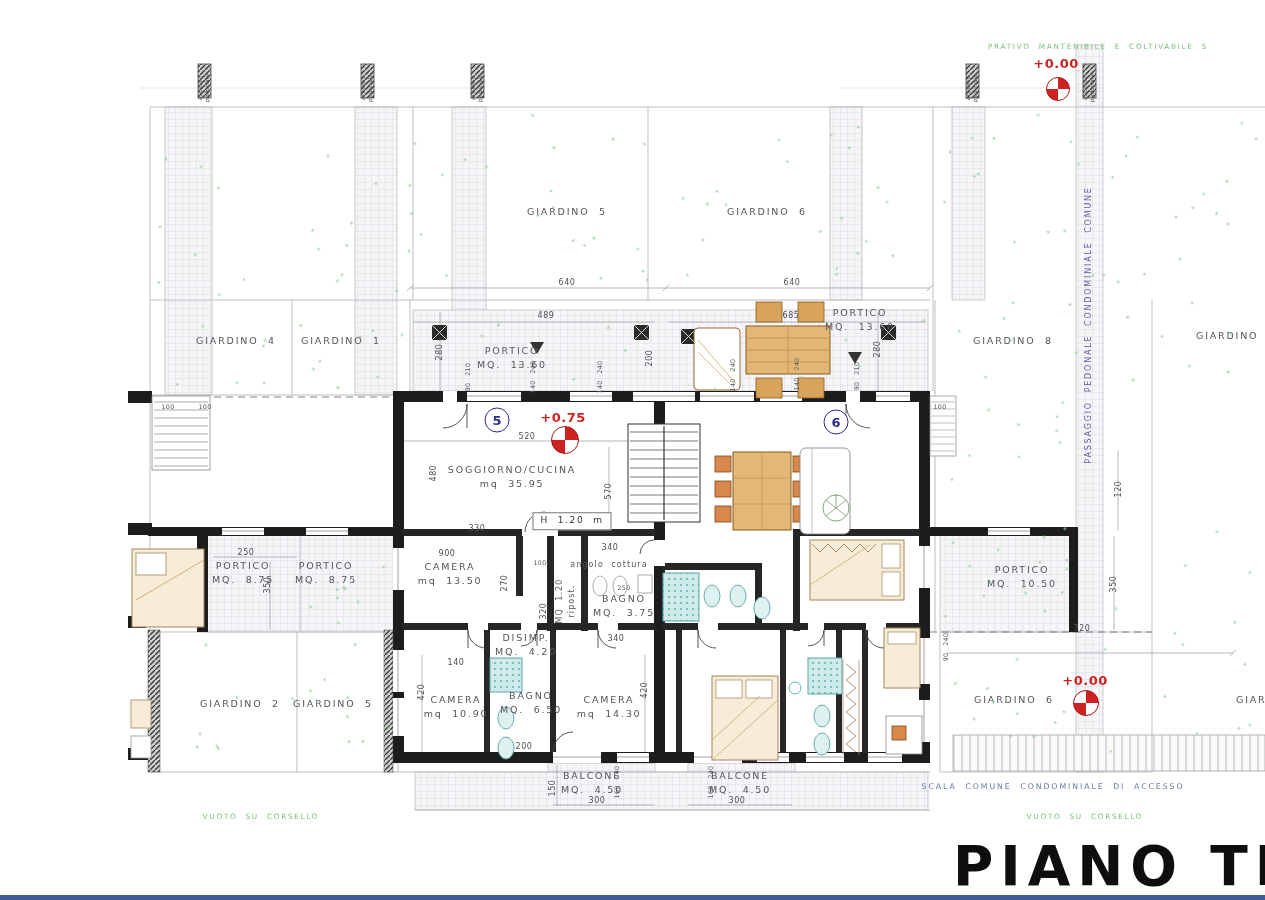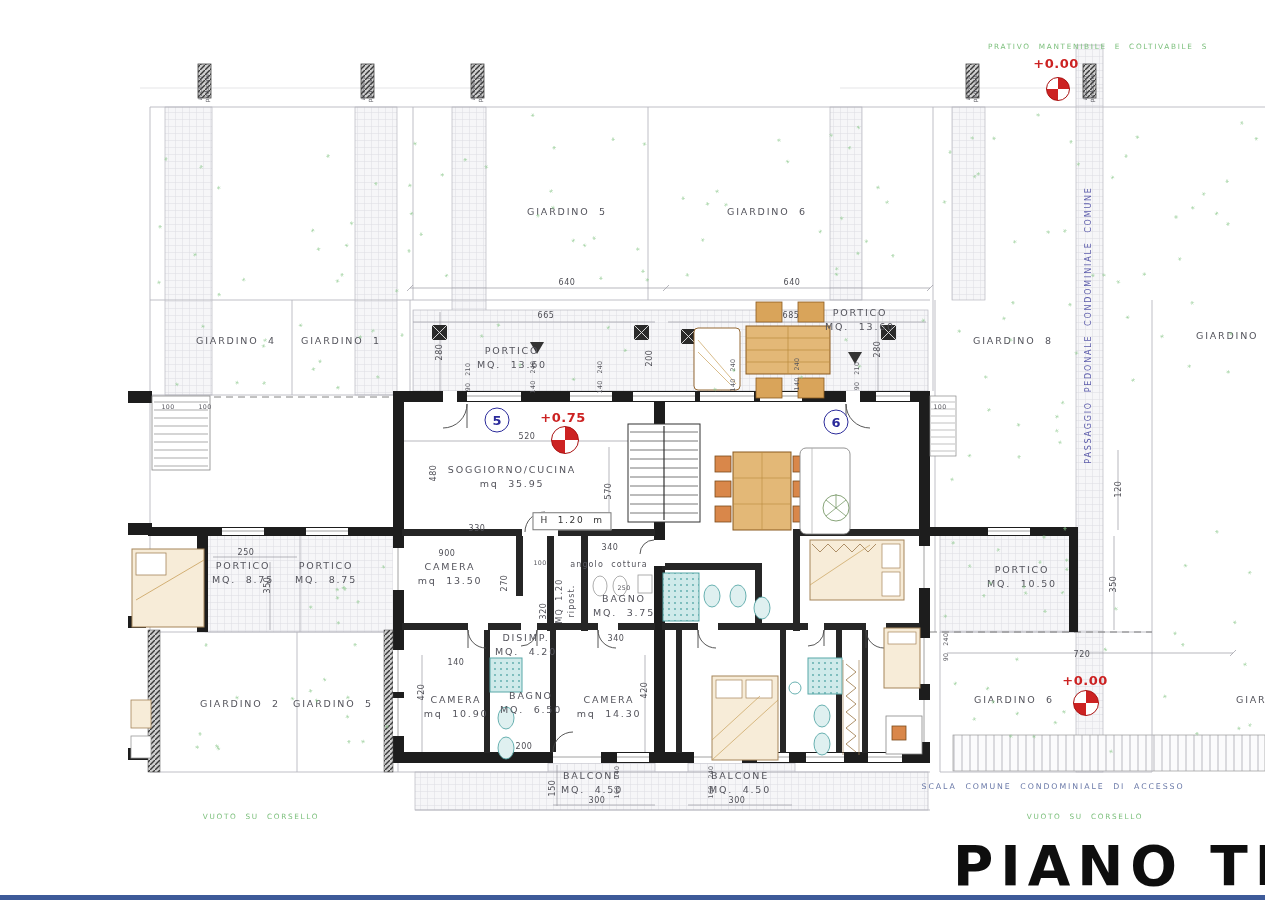--- a/index.html
+++ b/index.html
@@ -334,21 +334,21 @@
       <div class="label dim" style="left: 567px; top: 283px;">640</div>
       <div class="label dim" style="left: 792px; top: 283px;">640</div>
       <div class="label room" style="left: 236px; top: 341px;">GIARDINO  4</div>
       <div class="label room" style="left: 341px; top: 341px;">GIARDINO  1</div>
       <div class="label room" style="left: 1013px; top: 341px;">GIARDINO  8</div>
       <div class="label room al" style="left: 1196px; top: 336px;">GIARDINO</div>
       <div class="label room" style="left: 512px; top: 358px;">PORTICO
 MQ.  13.60</div>
       <div class="label room" style="left: 860px; top: 320px;">PORTICO
 MQ.  13.60</div>
-      <div class="label dim" style="left: 546px; top: 316px;">665</div>
+      <div class="label dim" style="left: 546px; top: 316px;">489</div>
       <div class="label dim" style="left: 791px; top: 316px;">685</div>
       <div class="label dim rot" style="left: 440px; top: 352px;">280</div>
       <div class="label dim rot" style="left: 878px; top: 349px;">280</div>
       <div class="label dim rot" style="left: 650px; top: 358px;">200</div>
       <div class="label dims rot" style="left: 468px; top: 377px;">90   210</div>
       <div class="label dims rot" style="left: 533px; top: 377px;">140   240</div>
       <div class="label dims rot" style="left: 600px; top: 377px;">140   240</div>
       <div class="label dims rot" style="left: 733px; top: 375px;">140   240</div>
       <div class="label dims rot" style="left: 797px; top: 374px;">140   240</div>
       <div class="label dims rot" style="left: 857px; top: 376px;">90   210</div>
@@ -394,21 +394,21 @@
       <div class="label dim rot" style="left: 268px; top: 585px;">350</div>
       <div class="label dims" style="left: 168px; top: 407px;">100</div>
       <div class="label dims" style="left: 205px; top: 407px;">100</div>
       <div class="label dims" style="left: 940px; top: 407px;">100</div>
       <div class="label room" style="left: 240px; top: 704px;">GIARDINO  2</div>
       <div class="label room" style="left: 333px; top: 704px;">GIARDINO  5</div>
       <div class="label room" style="left: 1022px; top: 577px;">PORTICO
 MQ.  10.50</div>
       <div class="label dim rot" style="left: 1114px; top: 584px;">350</div>
       <div class="label dim rot" style="left: 1119px; top: 489px;">120</div>
-      <div class="label dim" style="left: 1082px; top: 655px;">720</div>
+      <div class="label dim" style="left: 1082px; top: 629px;">720</div>
       <div class="label dims rot" style="left: 946px; top: 647px;">90   240</div>
       <div class="label room" style="left: 1014px; top: 700px;">GIARDINO  6</div>
       <div class="label elev" style="left: 1085px; top: 681px;">+0.00</div>
       <div class="label room al" style="left: 1236px; top: 700px;">GIARDINO</div>
       <div class="label room" style="left: 592px; top: 783px;">BALCONE
 MQ.  4.50</div>
       <div class="label room" style="left: 740px; top: 783px;">BALCONE
 MQ.  4.50</div>
       <div class="label dim rot" style="left: 553px; top: 788px;">150</div>
       <div class="label dim" style="left: 597px; top: 801px;">300</div>

